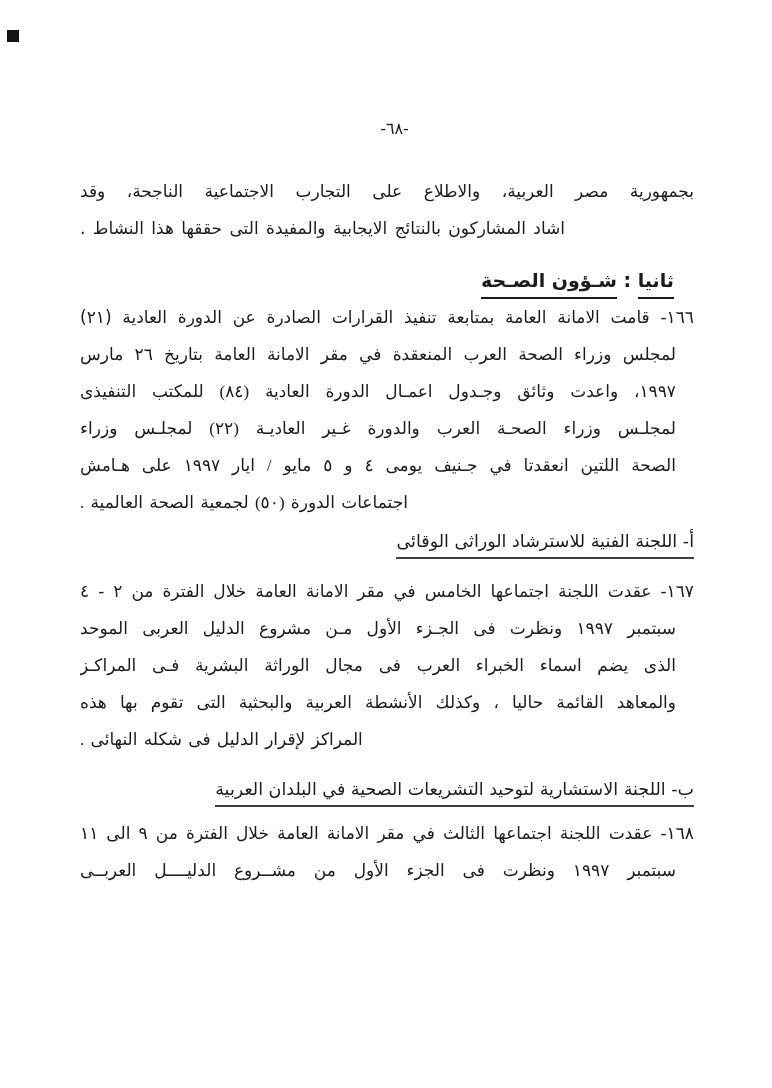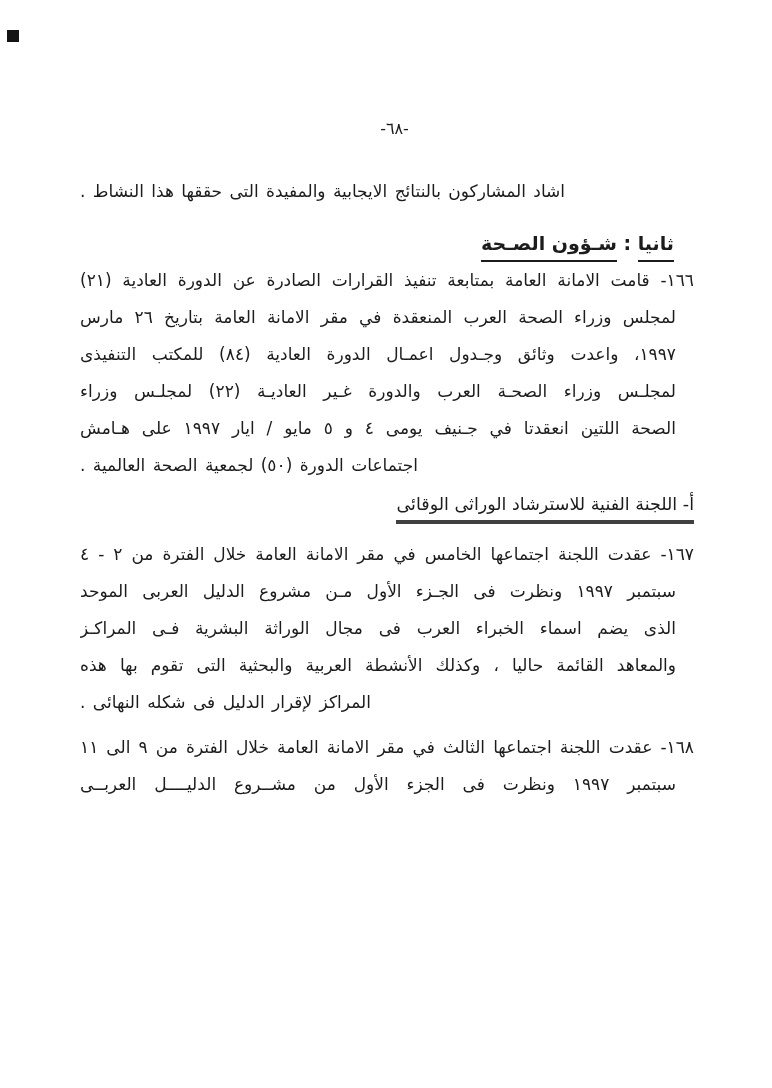--- a/index.html
+++ b/index.html
@@ -41,20 +41,21 @@
     overflow: hidden;
     text-align: left;
     word-spacing: 2px;
   }
   .just {
     text-align: justify;
     text-align-last: justify;
   }
   .hang {
     padding-right: 18px; 
+    font-family: Liberation Serif, serif;
   }
   .intro { margin-top: 33px; }
   .section-heading {
     margin-top: 22px;
     padding-right: 20px;
     font-size: 19px;
     font-weight: bold;
     line-height: 23px;
     height: 30px;
   }
@@ -66,38 +67,39 @@
   .p166 { }
   .subsection-heading {
     margin-top: 8px;
     font-size: 17.5px;
     line-height: 24px;
     height: 30px;
   }
   .subsection-heading .u2 {
     display: inline-block;
     padding-bottom: 4px;
-    border-bottom: 4px solid #404040;
+    border-bottom: 2px solid #404040;
   }
   .p167 { margin-top: 14px; }
   .sub-b { margin-top: 19px; }
   .p168 { margin-top: 8px; }
 </style>
 </head>
 <body>
 
 <div class="page">
 
   <div class="corner-mark"></div>
 
   <div class="page-number">-٦٨-</div>
 
   <div class="content">
 
     <div class="para intro">
+      <div class="line just">بجمهورية مصر العربية، والاطلاع على التجارب الاجتماعية الناجحة، وقد</div>
       <div class="line">اشاد المشاركون بالنتائج الايجابية والمفيدة التى حققها هذا النشاط .</div>
     </div>
 
     <div class="section-heading">
       <span class="u">ثانيا</span><span> : </span><span class="u">شـؤون الصـحة</span>
     </div>
 
     <div class="para p166">
       <div class="line just">١٦٦- قامت الامانة العامة بمتابعة تنفيذ القرارات الصادرة عن الدورة العادية (٢١)</div>
       <div class="line just hang">لمجلس وزراء الصحة العرب المنعقدة في مقر الامانة العامة بتاريخ ٢٦ مارس</div>
@@ -112,20 +114,23 @@
     </div>
 
     <div class="para p167">
       <div class="line just">١٦٧- عقدت اللجنة اجتماعها الخامس في مقر الامانة العامة خلال الفترة من ٢ - ٤</div>
       <div class="line just hang">سبتمبر ١٩٩٧ ونظرت فى الجـزء الأول مـن مشروع الدليل العربى الموحد</div>
       <div class="line just hang">الذى يضم اسماء الخبراء العرب فى مجال الوراثة البشرية فـى المراكـز</div>
       <div class="line just hang">والمعاهد القائمة حاليا ، وكذلك الأنشطة العربية والبحثية التى تقوم بها هذه</div>
       <div class="line hang">المراكز لإقرار الدليل فى شكله النهائى .</div>
     </div>
 
+    <div class="subsection-heading sub-b">
+      <span class="u2"><span>ب-</span> <span>اللجنة الاستشارية لتوحيد التشريعات الصحية في البلدان العربية</span></span>
+    </div>
 
     <div class="para p168">
       <div class="line just">١٦٨- عقدت اللجنة اجتماعها الثالث في مقر الامانة العامة خلال الفترة من ٩ الى ١١</div>
       <div class="line just hang">سبتمبر ١٩٩٧ ونظرت فى الجزء الأول من مشــروع الدليــــل العربــى</div>
     </div>
 
   </div>
 </div>
 
 </body></html>

